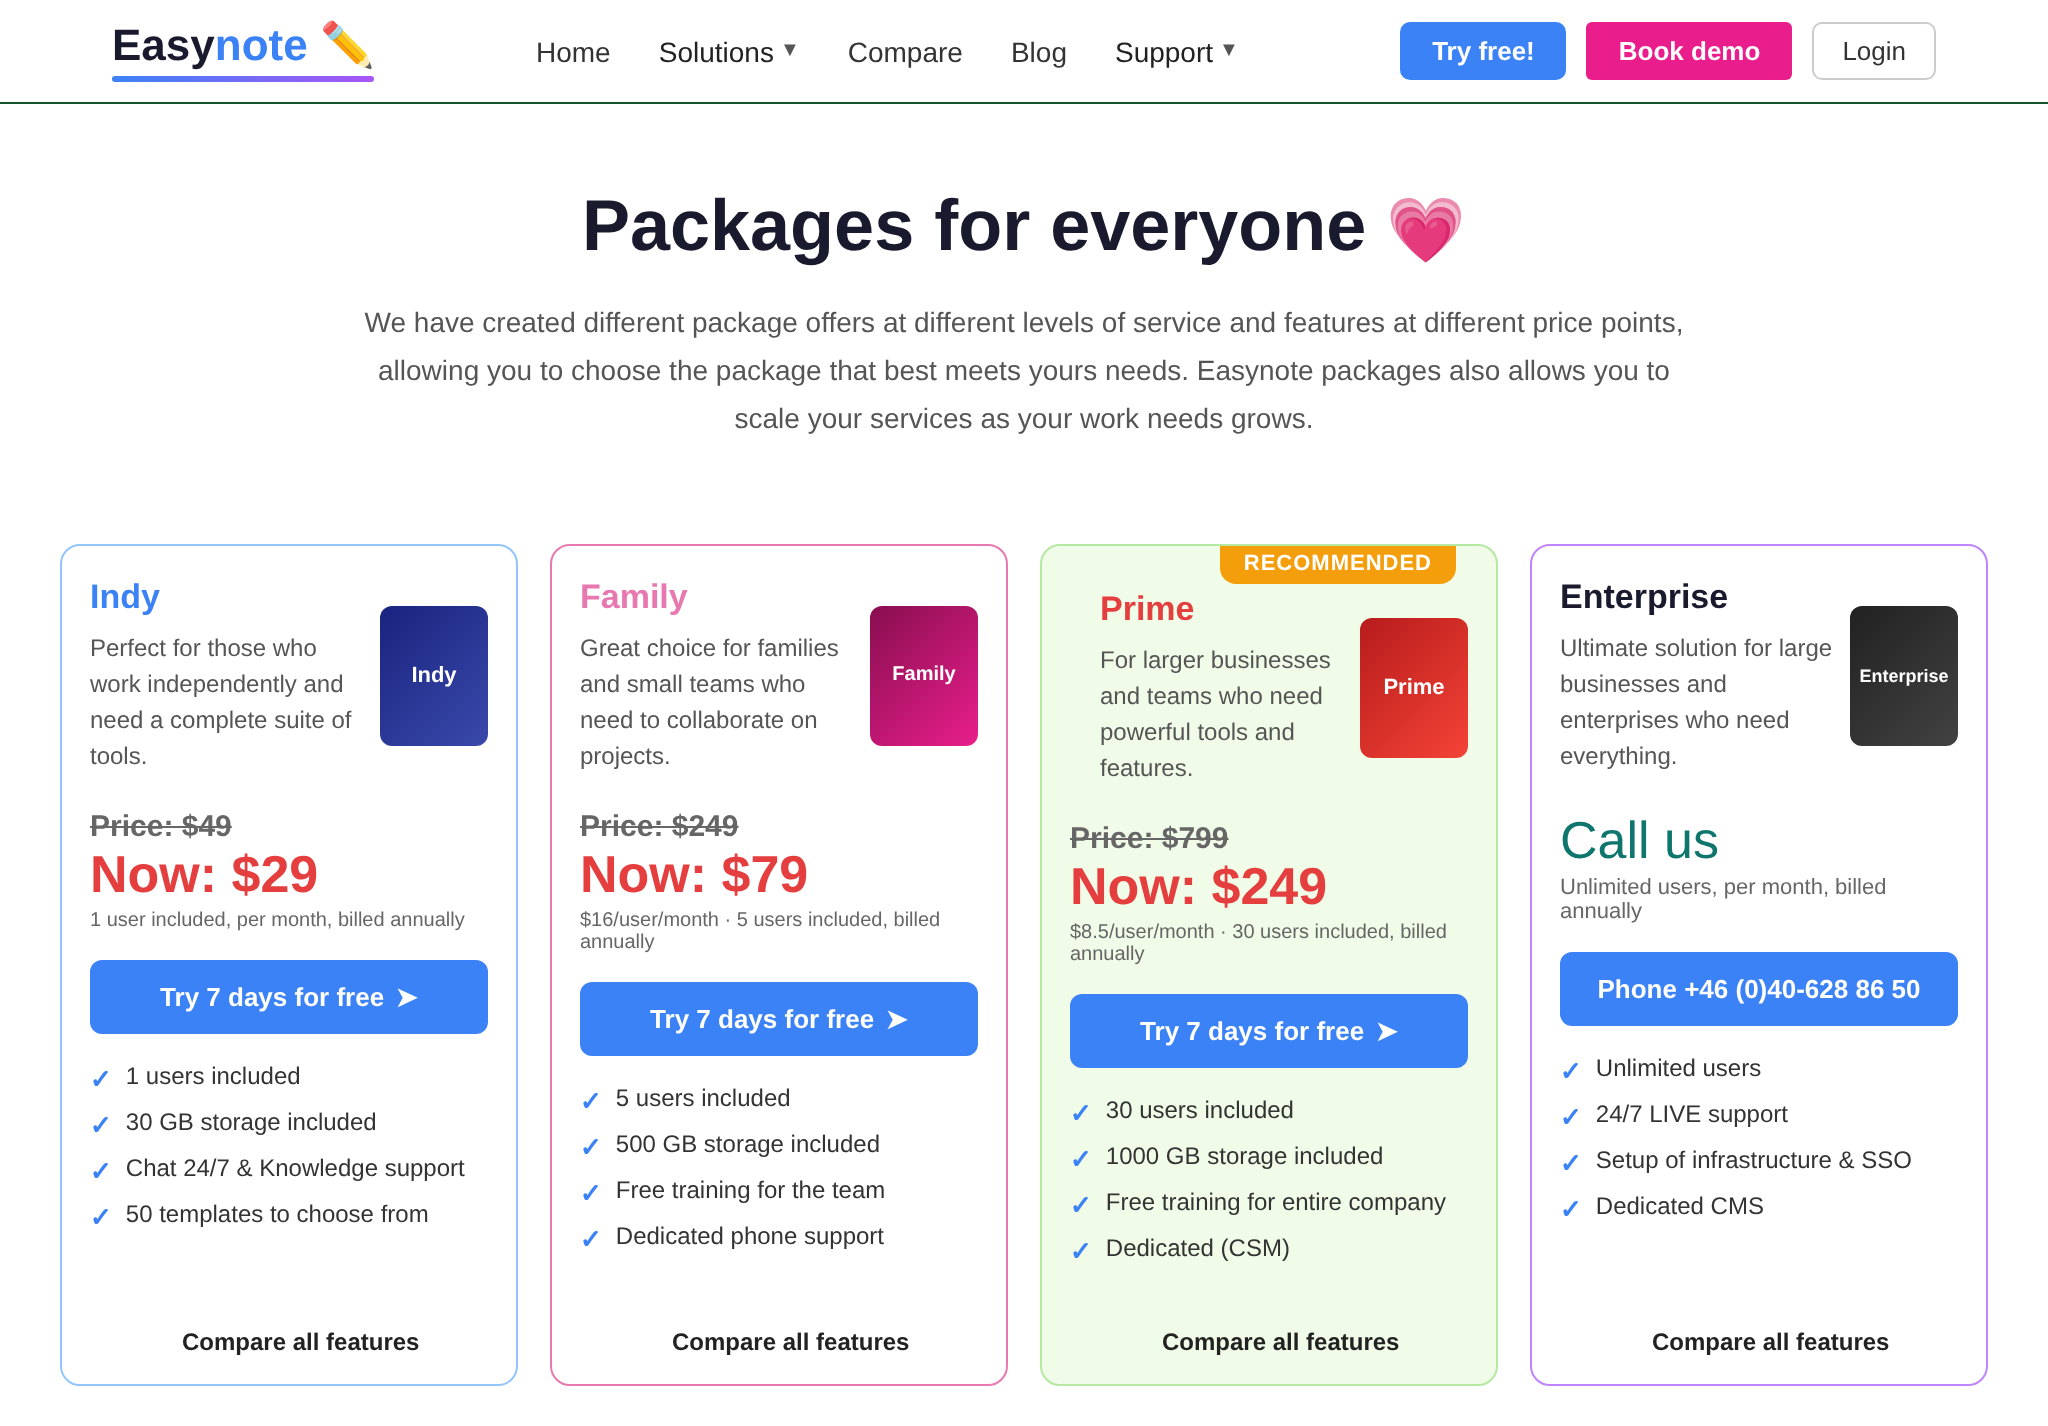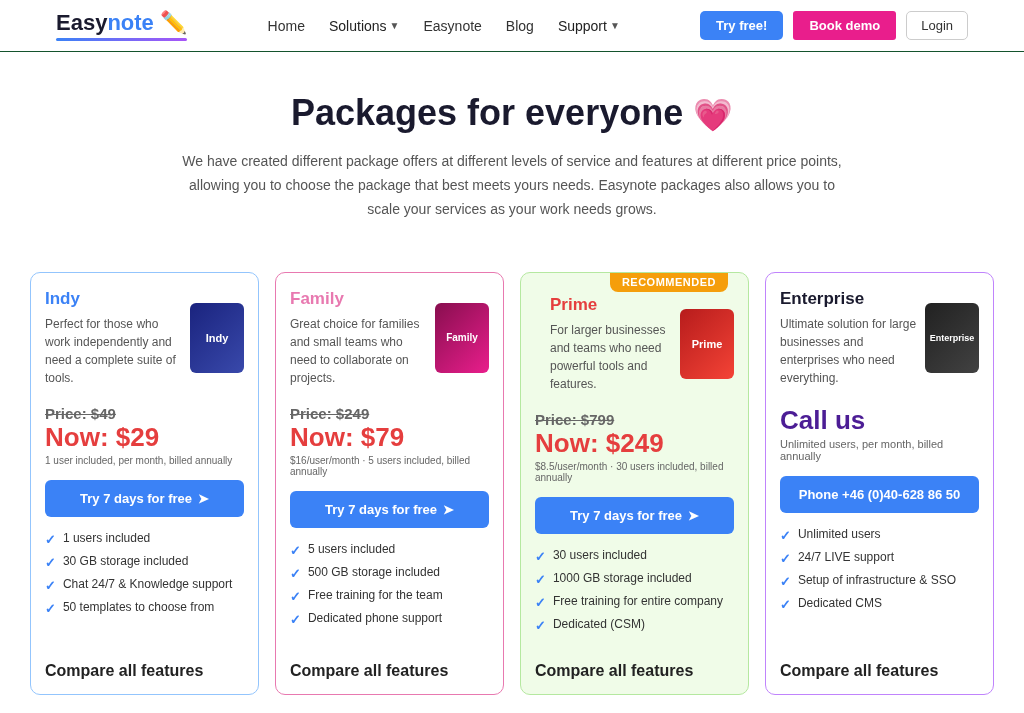--- a/index.html
+++ b/index.html
@@ -60,53 +60,53 @@
     .box-family { background: linear-gradient(135deg, #880e4f, #e91e8c); }
     .box-prime { background: linear-gradient(135deg, #b71c1c, #f44336); }
     .box-enterprise { background: linear-gradient(135deg, #212121, #424242); }
 
     .card-pricing { padding: 8px 14px 4px; }
     .old-price { font-size: 15px; color: #666; text-decoration: line-through; font-weight: bold; }
     .new-price { font-size: 26px; font-weight: 900; color: #e53e3e; }
     .price-sub { font-size: 10px; color: #666; margin-top: 2px; }
 
     .call-us-section { padding: 8px 14px 4px; }
-    .call-us-title { font-size: 26px; font-weight: 700; color: #4c1d95; }
+    .call-us-title { font-size: 26px; font-weight: 400; color: #0f766e; }
     .call-us-sub { font-size: 11px; color: #666; margin-top: 2px; }
 
     .card-cta { padding: 10px 14px; }
     .btn-cta { width: 100%; background: #3b82f6; color: #fff; border: none; padding: 11px 0; border-radius: 6px; font-size: 13px; font-weight: bold; cursor: pointer; display: flex; align-items: center; justify-content: center; gap: 6px; }
     .btn-cta-phone { width: 100%; background: #3b82f6; color: #fff; border: none; padding: 11px 0; border-radius: 6px; font-size: 13px; font-weight: bold; cursor: pointer; }
 
     .card-features { padding: 4px 14px 12px; flex: 1; }
     .feature-item { display: flex; align-items: flex-start; gap: 7px; margin-bottom: 7px; font-size: 12px; color: #333; }
     .check-icon { color: #3b82f6; font-weight: bold; font-size: 13px; flex-shrink: 0; margin-top: 1px; }
     .card-compare { padding: 10px 14px 14px; }
-    .compare-link { font-size: 16px; font-weight: bold; color: #222; cursor: pointer; text-decoration: none; }
+    .compare-link { font-size: 12px; font-weight: bold; color: #222; cursor: pointer; text-decoration: none; margin-left: 46px; }
 
     
     .footer-banner { text-align: center; padding: 30px 20px; background: #fff; }
   </style>
 </head>
 <body>
 
 <nav>
   <div class="nav-logo">
     <div>
       <div class="logo-text">Easy<span>note</span> ✏️</div>
       <div class="logo-underline"></div>
     </div>
   </div>
   <div class="nav-links">
     <a href="#">Home</a>
     <span class="dropdown">
       <span>Solutions</span>
       <span class="dropdown-arrow">▼</span>
     </span>
-    <a href="#">Easynote</a>
+    <a href="#">Compare</a>
     <a href="#">Blog</a>
     <span class="dropdown">
       <span>Support</span>
       <span class="dropdown-arrow">▼</span>
     </span>
   </div>
   <div class="nav-cta">
     <button class="btn-try">Try free!</button>
     <button class="btn-demo">Book demo</button>
     <button class="btn-login">Login</button>

